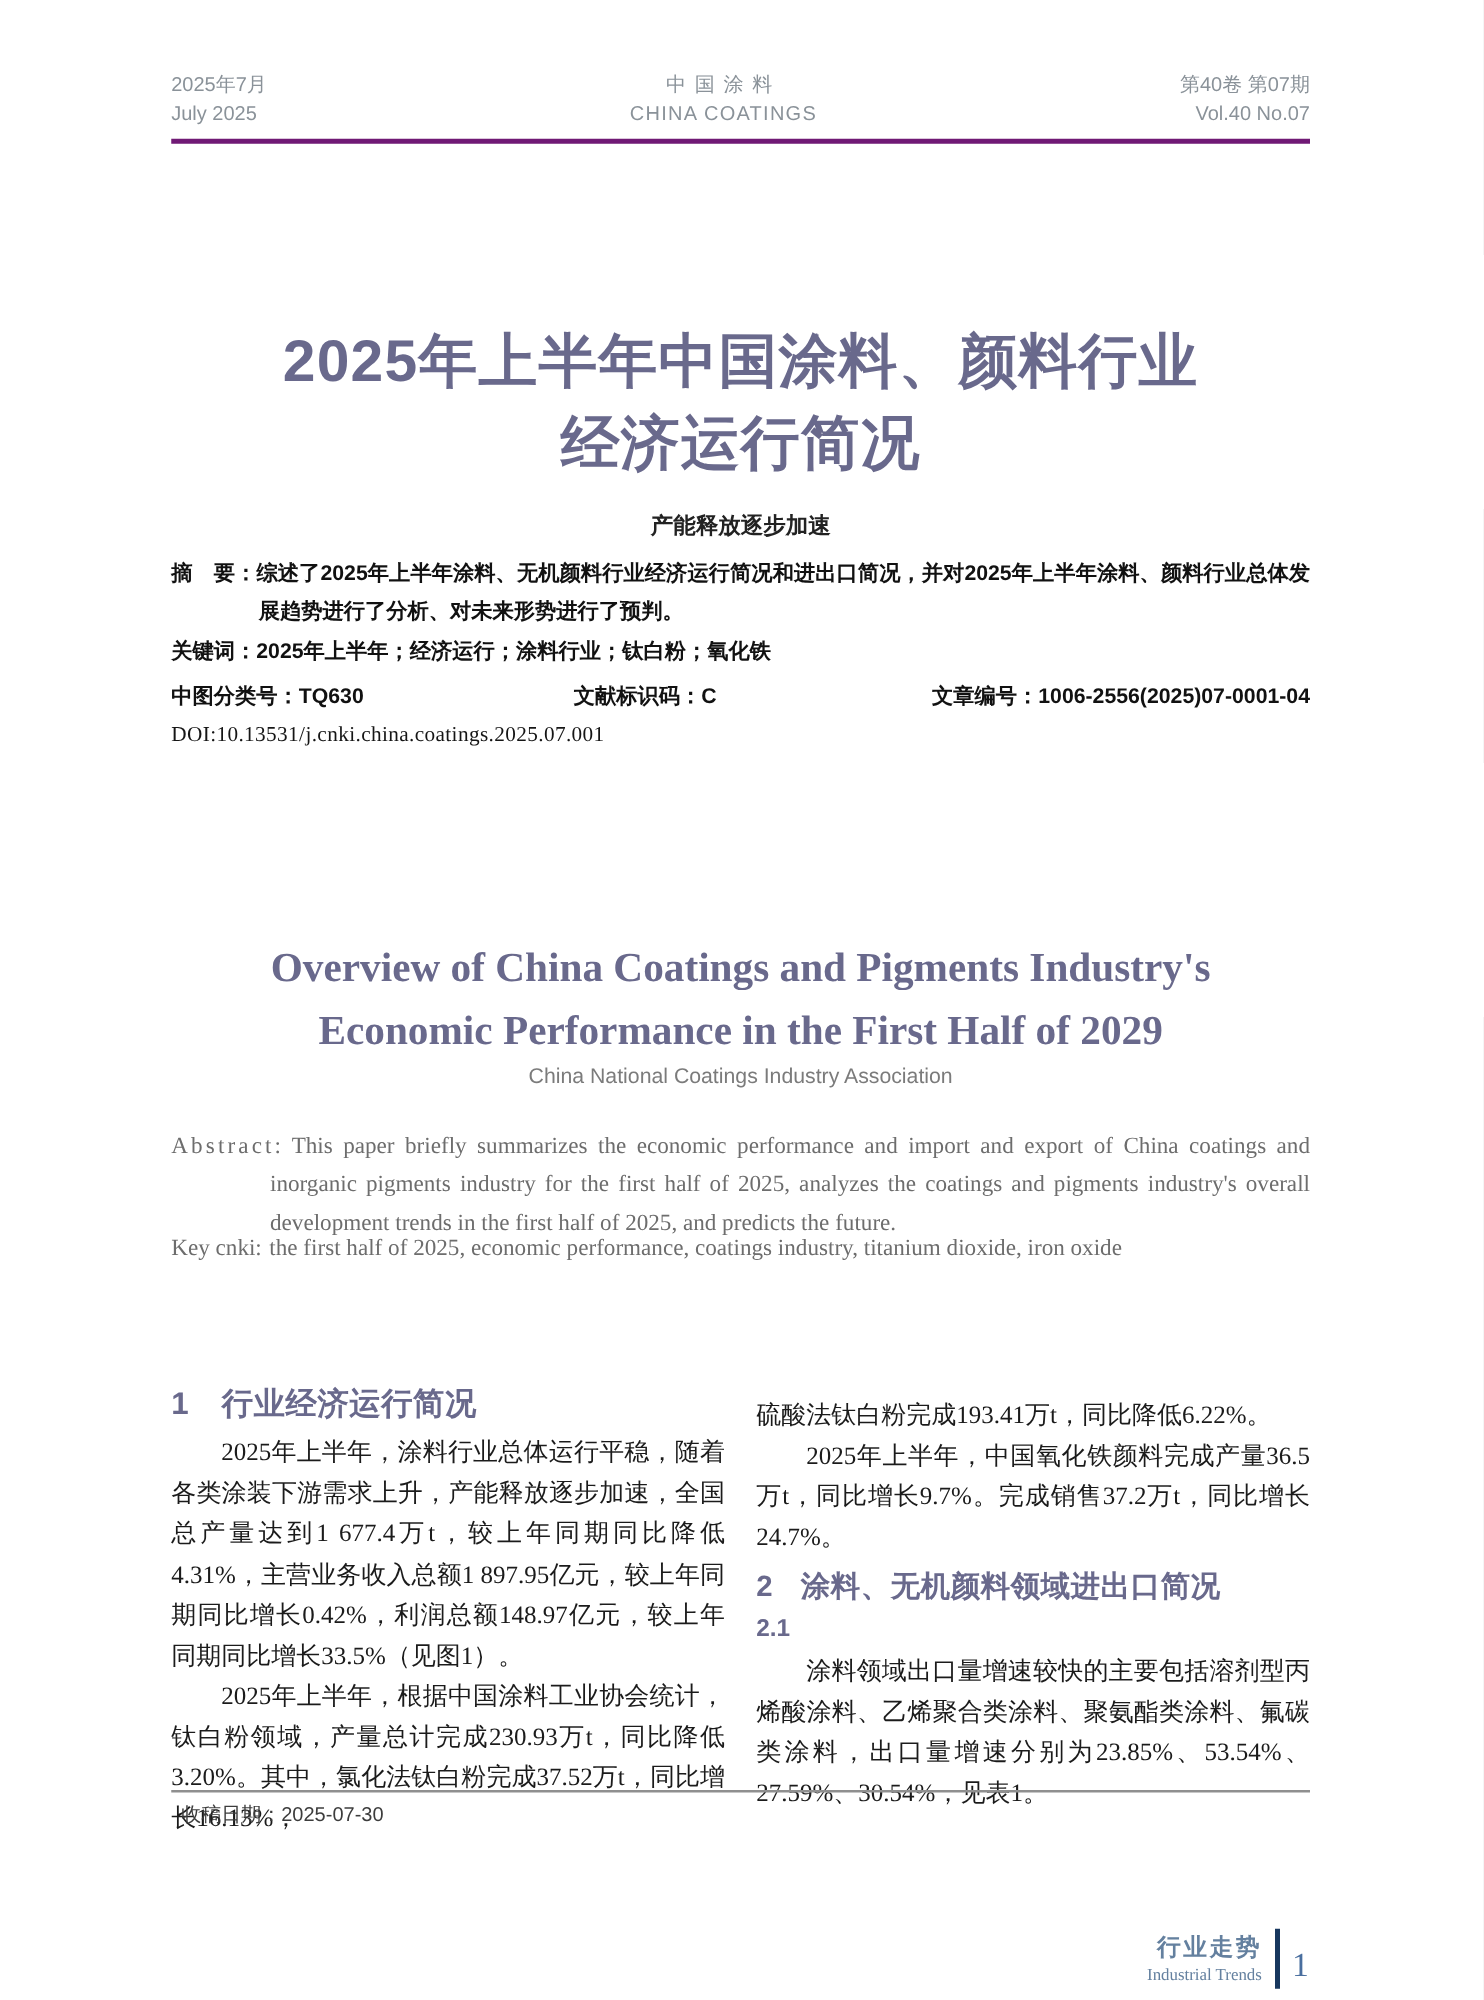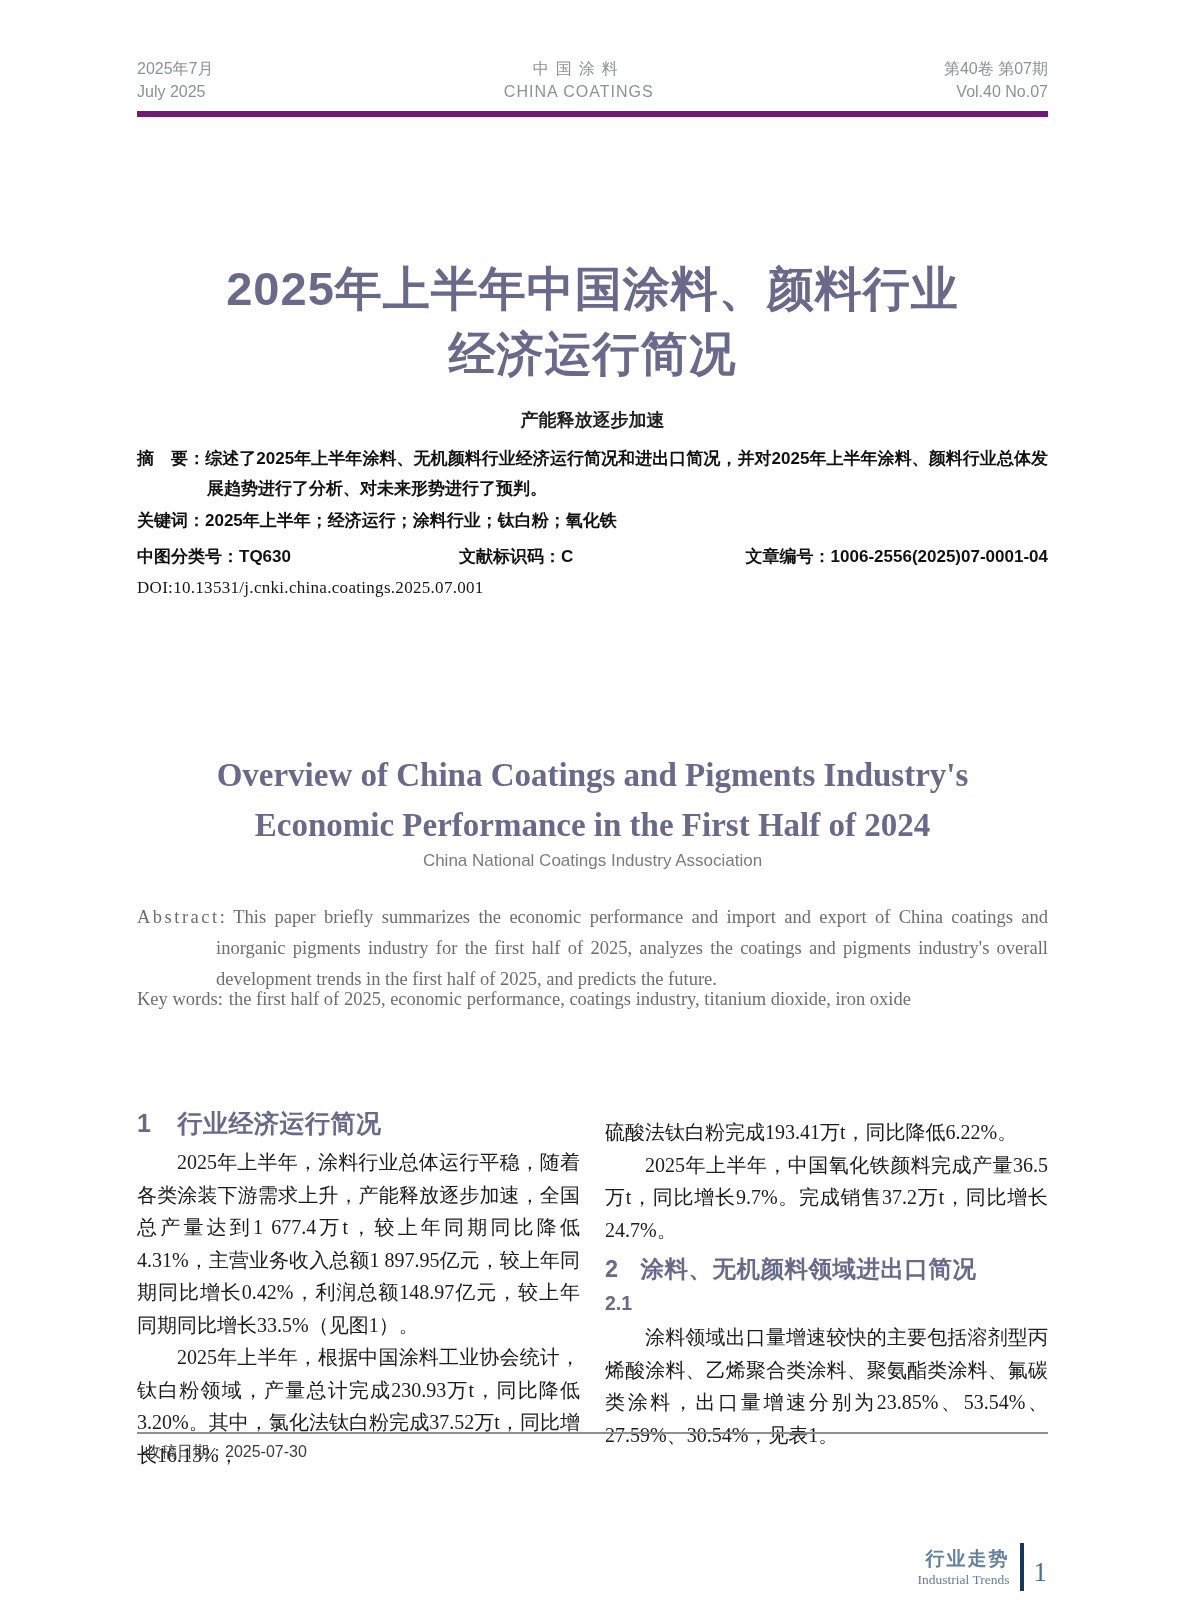--- a/index.html
+++ b/index.html
@@ -13,21 +13,21 @@
   }
 
   
   .running-head {
     position:absolute; top:57px; left:137px; width:911px;
     display:flex; justify-content:space-between; align-items:flex-start;
     font-family:"Liberation Sans", sans-serif;
     font-size:16px; line-height:23px;
     color:var(--header-gray);
     padding-bottom:8px;
-    border-bottom:6px solid #701a75;
+    border-bottom:4px solid #701a75;
   }
   .running-head .cell { white-space:nowrap; }
   .running-head .cell.center { text-align:center; }
   .running-head .cell.right  { text-align:right; }
   .journal-zh { letter-spacing:7px; }
   .journal-en { letter-spacing:1px; }
 
   
   .title-zh {
     position:absolute; top:256px; left:137px; width:911px;
@@ -202,29 +202,29 @@
     <div class="meta-id-row">
       <span class="clc">中图分类号：TQ630</span>
       <span class="doc-code">文献标识码：C</span>
       <span class="article-id">文章编号：1006-2556(2025)07-0001-04</span>
     </div>
     <div class="meta-doi">DOI:10.13531/j.cnki.china.coatings.2025.07.001</div>
   </div>
 
   <h2 class="title-en">
     <span style="display:block">Overview of China Coatings and Pigments Industry's</span>
-    <span style="display:block">Economic Performance in the First Half of 2024</span>
+    <span style="display:block">Economic Performance in the First Half of 2029</span>
   </h2>
   <div class="author-en">China National Coatings Industry Association</div>
 
   <div class="abstract-en">
     <span class="lbl">Abstract:</span><span>This paper briefly summarizes the economic performance and import and export of China coatings and inorganic pigments industry for the first half of 2025, analyzes the coatings and pigments industry's overall development trends in the first half of 2025, and predicts the future.</span>
   </div>
   <div class="keywords-en">
-    <span class="lbl">Key words:</span><span>the first half of 2025, economic performance, coatings industry, titanium dioxide, iron oxide</span>
+    <span class="lbl">Key cnki:</span><span>the first half of 2025, economic performance, coatings industry, titanium dioxide, iron oxide</span>
   </div>
 
   <div class="columns">
     <div class="col left">
       <div class="sec-h1">
         <span>1</span>
         <span>行业经济运行简况</span>
       </div>
       <p class="indent">2025年上半年，涂料行业总体运行平稳，随着各类涂装下游需求上升，产能释放逐步加速，全国总产量达到1 677.4万t，较上年同期同比降低4.31%，主营业务收入总额1 897.95亿元，较上年同期同比增长0.42%，利润总额148.97亿元，较上年同期同比增长33.5%（见图1）。</p>
       <p class="indent">2025年上半年，根据中国涂料工业协会统计，钛白粉领域，产量总计完成230.93万t，同比降低3.20%。其中，氯化法钛白粉完成37.52万t，同比增长16.13%，</p>

